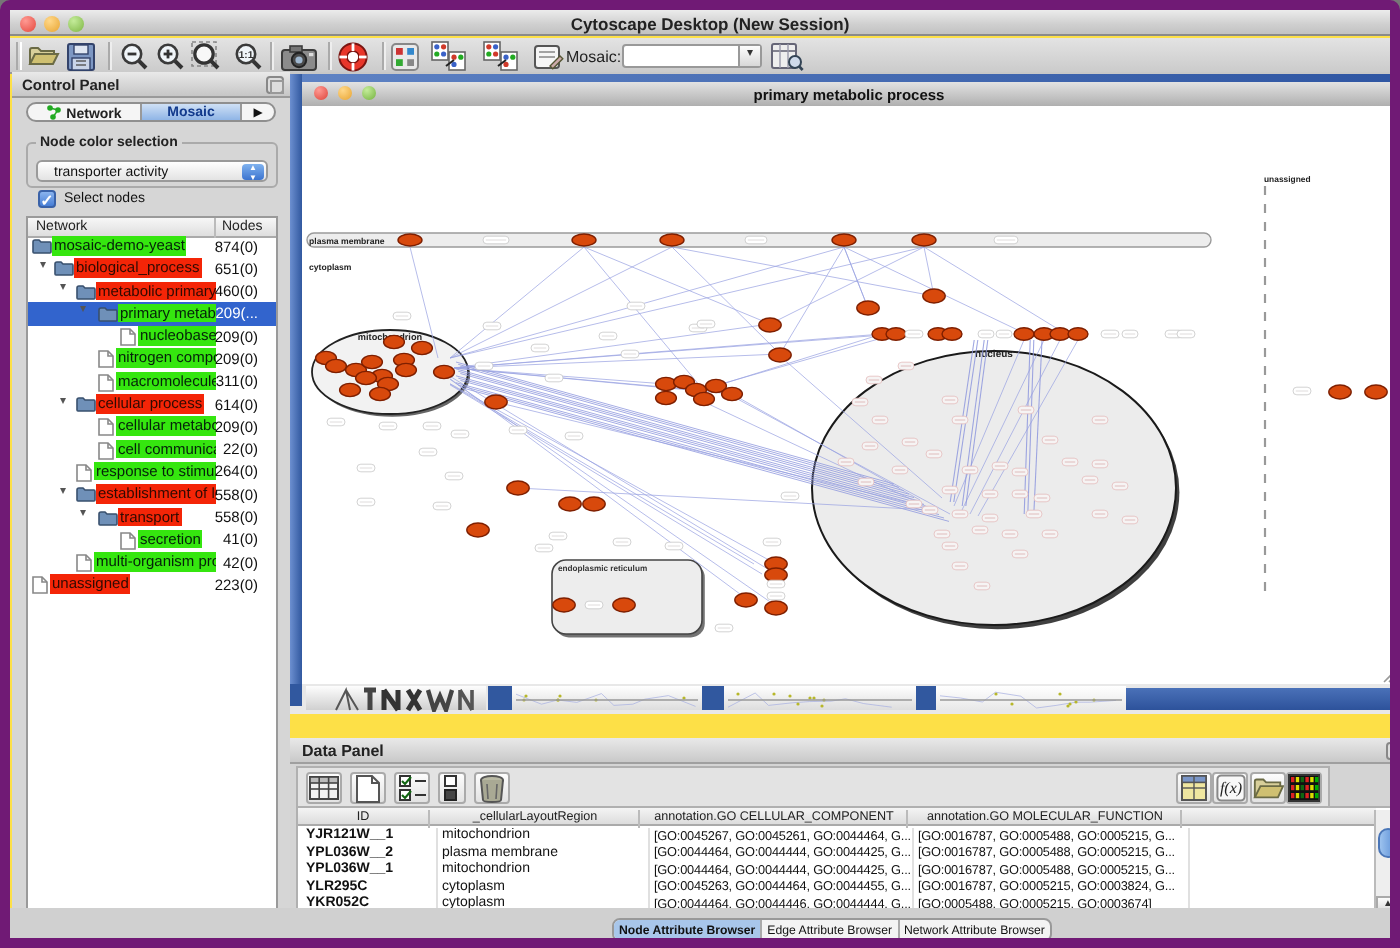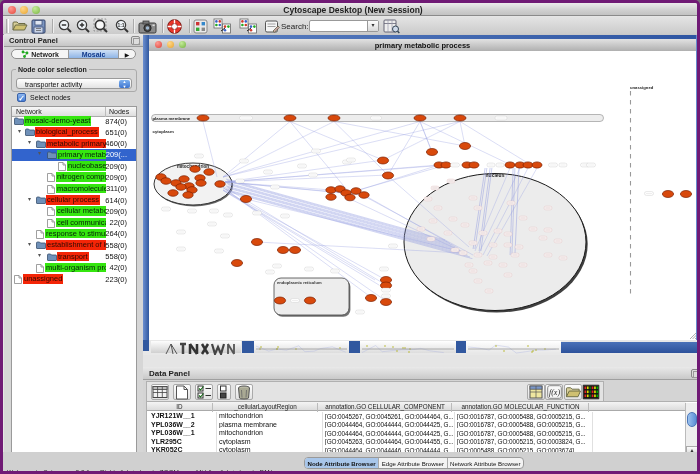--- a/index.html
+++ b/index.html
@@ -1,15 +1,15 @@
 <!DOCTYPE html>
 <html><head><meta charset="utf-8"><style>
 * { margin:0; padding:0; box-sizing:border-box; }
 body { width:700px; height:474px; overflow:hidden; font-family:"Liberation Sans",sans-serif; background:#777; }
-.app { position:relative; width:700px; height:474px; background:#e5e5e5; border:3px solid #701a75; border-radius:5px 5px 0 0; overflow:hidden; }
+.app { position:relative; width:700px; height:474px; background:#fde047; border:5px solid #701a75; border-radius:5px 5px 0 0; overflow:hidden; }
 .titlebar { position:absolute; left:0; top:0; width:700px; height:13px;
   background:linear-gradient(#ececec,#cfcfcf 60%,#c2c2c2); border-bottom:1px solid #8a8a8a; }
 .titlebar .tt { position:absolute; left:0; right:0; top:1.5px; text-align:center; font-size:8.5px; font-weight:bold; color:#222; }
 .tl { position:absolute; top:2.5px; width:8px; height:8px; border-radius:50%; }
 .toolbar { position:absolute; left:0; top:14px; width:700px; height:18px;
   background:linear-gradient(#e3e3e3,#cbcbcb); border-bottom:1px solid #9a9a9a; }
 .tgrip { position:absolute; left:3px; top:2px; width:3px; height:14px; border-left:1px solid #aaa; border-right:1px solid #fff; }
 .tbtn { position:absolute; top:1px; height:16px; display:flex; align-items:center; }
 .tsep { position:absolute; top:2px; width:1px; height:14px; background:#aaa; box-shadow:1px 0 0 #eee; }
 .srch { position:absolute; top:5px; font-size:8px; color:#222; }
@@ -50,21 +50,21 @@
 .netwin { position:absolute; left:0; top:1px; width:560px; height:305px; }
 .nb { position:absolute; background:linear-gradient(90deg,#5f83c4,#2e55a2); }
 .ntitle { position:absolute; left:6px; top:4px; right:7px; height:14px; background:linear-gradient(#e2e2e2,#b9b9b9 75%,#ababab); border-bottom:1px solid #8a8a8a;text-decoration:underline; }
 .ntitle .tt { position:absolute; left:0; right:0; top:1.5px; text-align:center; font-size:7.5px; font-weight:bold; color:#111; }
 .ncanvas { position:absolute; left:6px; top:16px; right:7px; bottom:0; background:#fff; }
 .strip { position:absolute; left:0px; top:306px; width:560px; height:15px; background:#e8e8e8; overflow:hidden; }
 
 
 .dpanel { position:absolute; left:140px; top:364px; width:560px; height:97px; background:#d4d4d4; }
 .dpTitle { position:absolute; left:0; top:0; width:560px; height:13px; background:linear-gradient(#e9e9e9,#c9c9c9); border-bottom:1px solid #9f9f9f; font-size:8px; font-weight:bold; color:#222; padding:2px 0 0 6px; }
-.dtool { position:absolute; left:3px; top:14px; width:458px; height:20px; background:#e3e3e3; border:1px solid #b0b0b0; border-bottom:none; }
+.dtool { position:absolute; left:3px; top:14px; width:517px; height:20px; background:#e3e3e3; border:1px solid #b0b0b0; border-bottom:none; }
 .dbtn { position:absolute; top:2px; width:18px; height:16px; border:1px solid #aaa; border-radius:2px; background:linear-gradient(#fdfdfd,#e2e2e2); display:flex; align-items:center; justify-content:center; }
 .dtable { position:absolute; left:3px; top:34px; width:554px; height:62px; background:#fff; border:1px solid #b0b0b0; }
 .dhead { position:absolute; left:0; top:0; width:539px; height:9px; background:linear-gradient(#f4f4f4,#dcdcdc); border-bottom:1px solid #aaa; font-size:6.3px; color:#222; }
 .dhead span { position:absolute; top:1px; text-align:center; border-right:1px solid #bbb; height:9px; }
 .drows { position:absolute; left:0; top:10px; width:539px; }
 .drow { position:relative; height:8.6px; font-size:7px; color:#111; white-space:nowrap; }
 .drow .c3, .drow .c4 { font-size:6.4px; letter-spacing:-0.1px; padding-top:0.5px; }
 .drow span { position:absolute; overflow:hidden; }
 .colsep { position:absolute; top:0; width:1px; height:52px; background:#e0e0e0; }
 .c1 { left:4px; width:64px; font-weight:bold; }
@@ -199,21 +199,21 @@
         </svg>
       </div>
       <div class="tbtn" style="left:261px">
         <svg width="16" height="15" viewBox="0 0 16 15">
           <rect x="1.5" y="2" width="12" height="11" rx="1.5" fill="#f5f5f5" stroke="#555"></rect>
           <line x1="3.5" y1="5" x2="11.5" y2="5" stroke="#999" stroke-width="0.9"></line>
           <line x1="3.5" y1="7.5" x2="11.5" y2="7.5" stroke="#999" stroke-width="0.9"></line>
           <path d="M9 12 L14 7 L15.4 8.4 L10.4 13.4 Z" fill="#caa" stroke="#553" stroke-width="0.7"></path>
         </svg>
       </div>
-      <span class="srch" style="left:278px">Search:</span>
+      <span class="srch" style="left:278px">Mosaic:</span>
       <span class="combo" style="left:306px">
         <span class="combobtn">▾</span>
       </span>
       <div class="tbtn" style="left:380px">
         <svg width="17" height="16" viewBox="0 0 17 16">
           <rect x="1" y="2" width="12" height="12" rx="1" fill="#eee" stroke="#667"></rect>
           <line x1="1" y1="5.5" x2="13" y2="5.5" stroke="#667" stroke-width="0.8"></line>
           <line x1="5" y1="2" x2="5" y2="14" stroke="#99a" stroke-width="0.7"></line>
           <line x1="9" y1="2" x2="9" y2="14" stroke="#99a" stroke-width="0.7"></line>
           <circle cx="12.5" cy="11" r="3" fill="#cfdaea" stroke="#345" stroke-width="1"></circle>
@@ -371,20 +371,30 @@
           </div>
           <div class="trow" style="">
             <span class="tri" style="left:26px">▾</span>
             <span class="ticon" style="left:35px">
               <svg width="10" height="8" viewBox="0 0 10 8" style="flex:none">
                 <path d="M0.5 2 Q0.5 1 1.5 1 L3.5 1 L4.5 2 L9 2 Q9.5 2 9.5 2.8 L9.5 7 Q9.5 7.5 9 7.5 L1 7.5 Q0.5 7.5 0.5 7 Z" fill="#6f90b8" stroke="#39506e" stroke-width="0.8"></path>
               </svg>
             </span>
             <span class="tlab" style="left:45px;max-width:49px;background:#f42507;color:#300a02">transport</span>
             <span class="tnum" style="color:#111">558(0)</span>
+          </div>
+          <div class="trow" style="">
+            <span class="ticon" style="left:46px">
+              <svg width="8" height="9" viewBox="0 0 8 9" style="flex:none">
+                <path d="M0.5 0.5 L5 0.5 L7.5 3 L7.5 8.5 L0.5 8.5 Z" fill="#fff" stroke="#888" stroke-width="0.8"></path>
+                <path d="M5 0.5 L5 3 L7.5 3" fill="none" stroke="#888" stroke-width="0.8"></path>
+              </svg>
+            </span>
+            <span class="tlab" style="left:55px;max-width:39px;background:#35e60f;color:#05220a">secretion</span>
+            <span class="tnum" style="color:#111">41(0)</span>
           </div>
           <div class="trow" style="">
             <span class="ticon" style="left:24px">
               <svg width="8" height="9" viewBox="0 0 8 9" style="flex:none">
                 <path d="M0.5 0.5 L5 0.5 L7.5 3 L7.5 8.5 L0.5 8.5 Z" fill="#fff" stroke="#888" stroke-width="0.8"></path>
                 <path d="M5 0.5 L5 3 L7.5 3" fill="none" stroke="#888" stroke-width="0.8"></path>
               </svg>
             </span>
             <span class="tlab" style="left:33px;max-width:61px;background:#35e60f;color:#05220a">multi-organism pro</span>
             <span class="tnum" style="color:#111">42(0)</span>

